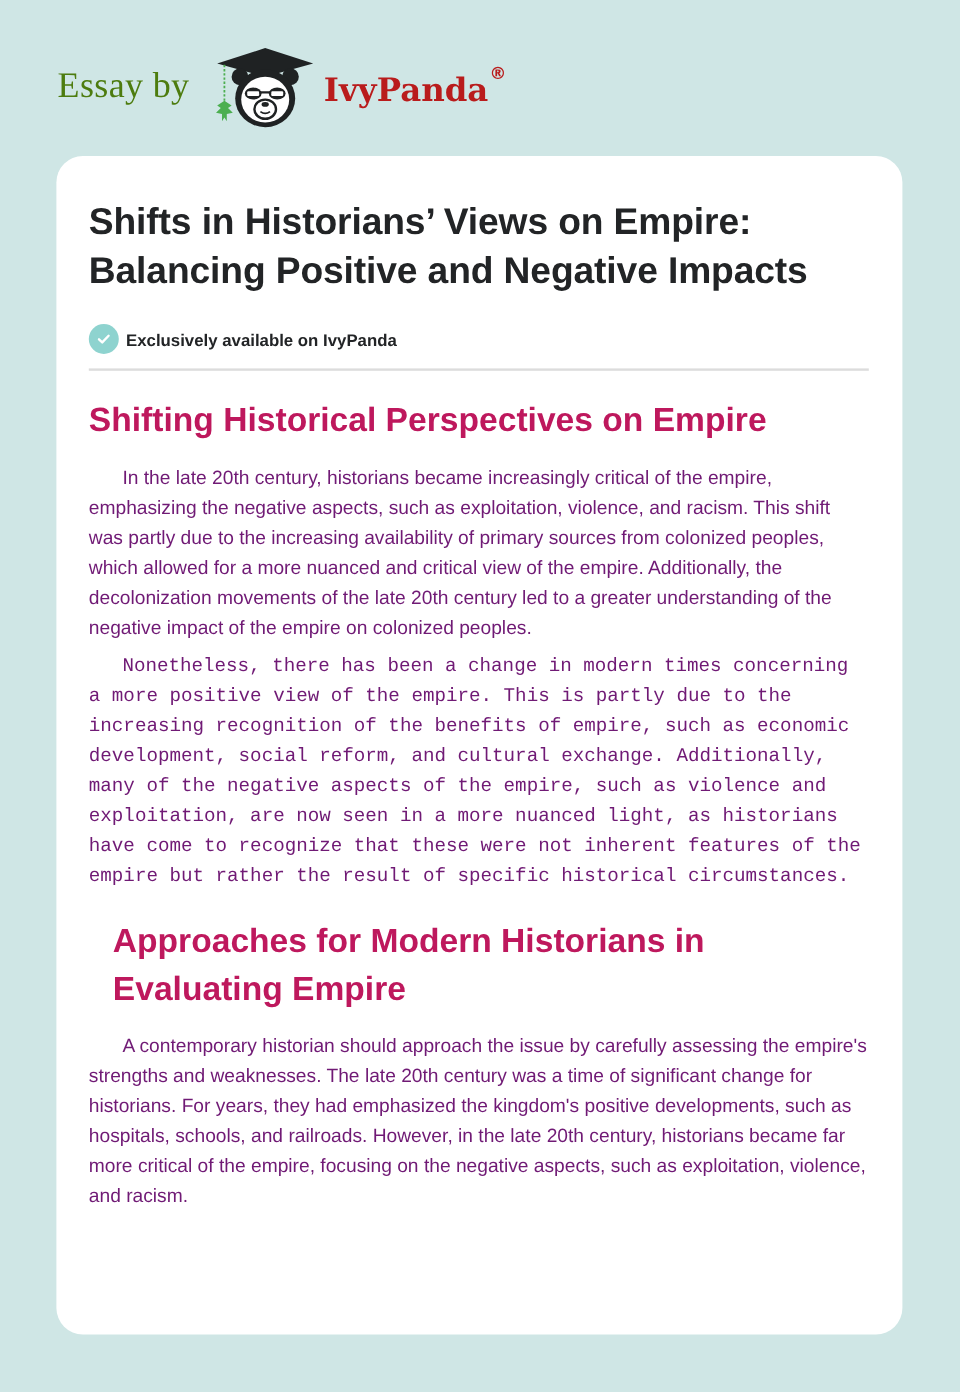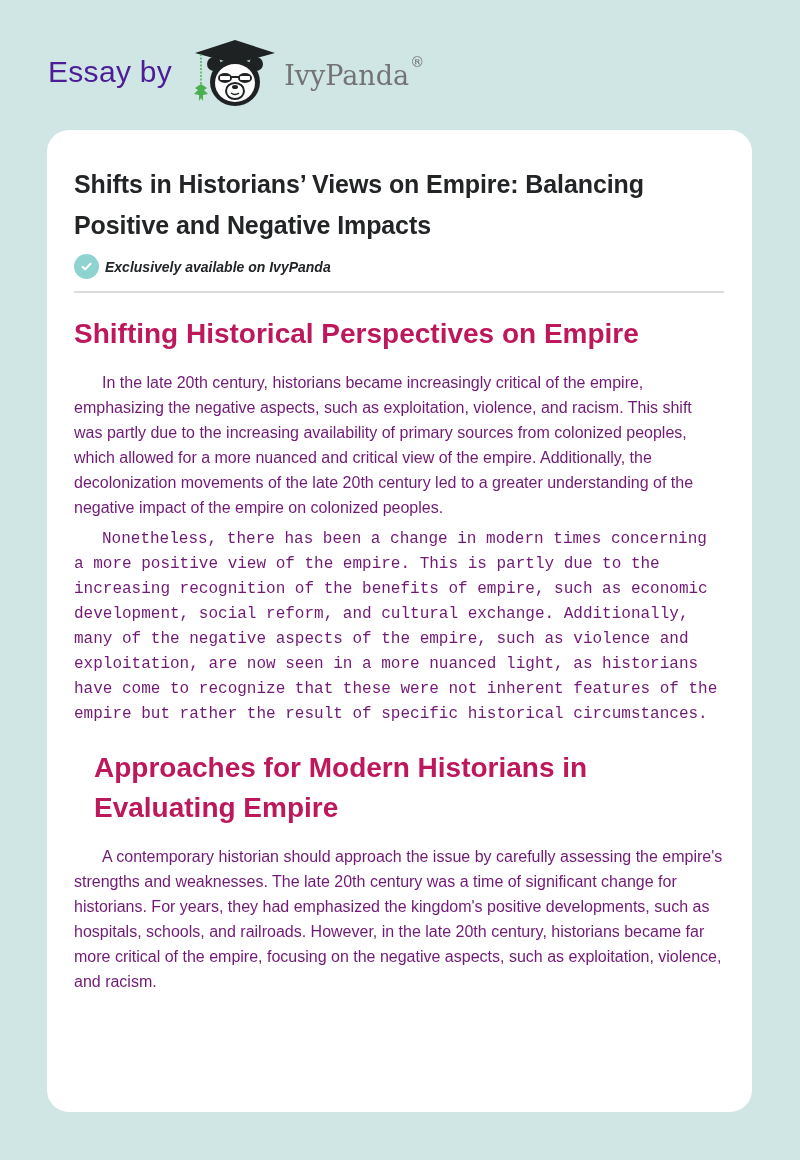--- a/index.html
+++ b/index.html
@@ -16,37 +16,37 @@
     }
     .brand {
       position: absolute;
       left: 48px;
       top: 36px;
       height: 76px;
       display: flex;
       align-items: center;
     }
     .brand-prefix {
-      font-family: Liberation Sans, sans-serif;
+      font-family: Liberation Serif, serif;
       font-size: 30px;
-      color: #4c1d95;
+      color: #4d7c0f;
       letter-spacing: 0.3px;
       margin-right: 18px;
       margin-top: -4px;
     }
     .brand-logo {
       width: 90px;
       height: 76px;
       margin-right: 4px;
     }
     .brand-name {
       font-family: "DejaVu Serif", serif;
-      font-weight: normal;
+      font-weight: bold;
       font-size: 27px;
-      color: #737373;
+      color: #b91c1c;
       margin-top: 2px;
     }
     .brand-reg {
       font-family: "DejaVu Sans", sans-serif;
       font-size: 14px;
       vertical-align: top;
       position: relative;
       top: -6px;
       margin-left: 1px;
     }
@@ -54,31 +54,30 @@
       position: absolute;
       left: 47px;
       top: 130px;
       width: 705px;
       height: 982px;
       background: #ffffff;
       border-radius: 22px;
       padding: 34px 28px 0 27px;
     }
     .title {
-      font-size: 25px;
+      font-size: 31px;
       font-weight: bold;
       line-height: 41px;
       color: #222426;
       letter-spacing: -0.1px;
     }
     .badge {
       display: flex;
       align-items: center;
-      margin-top: 8px;
-      font-style: italic;
+      margin-top: 24px;
     }
     .badge-icon {
       width: 25px;
       height: 25px;
       border-radius: 50%;
       background: #8ed3cf;
       display: flex;
       align-items: center;
       justify-content: center;
       margin-right: 6px;

